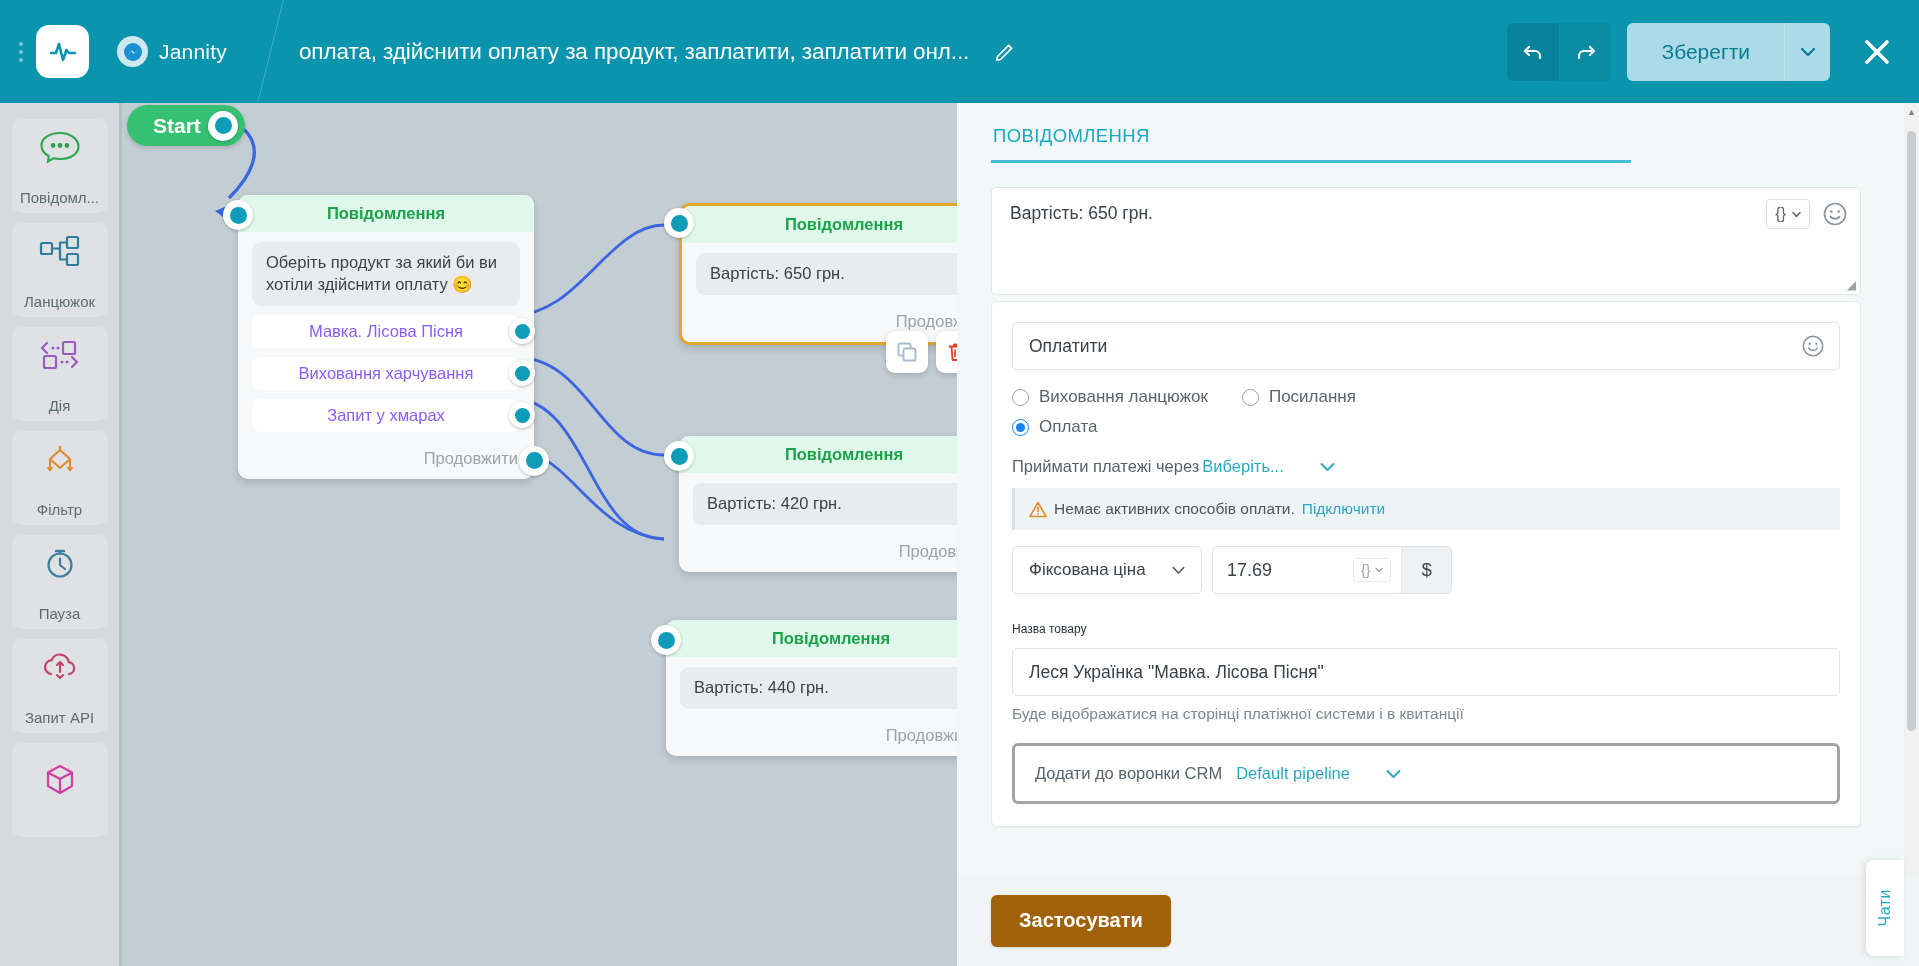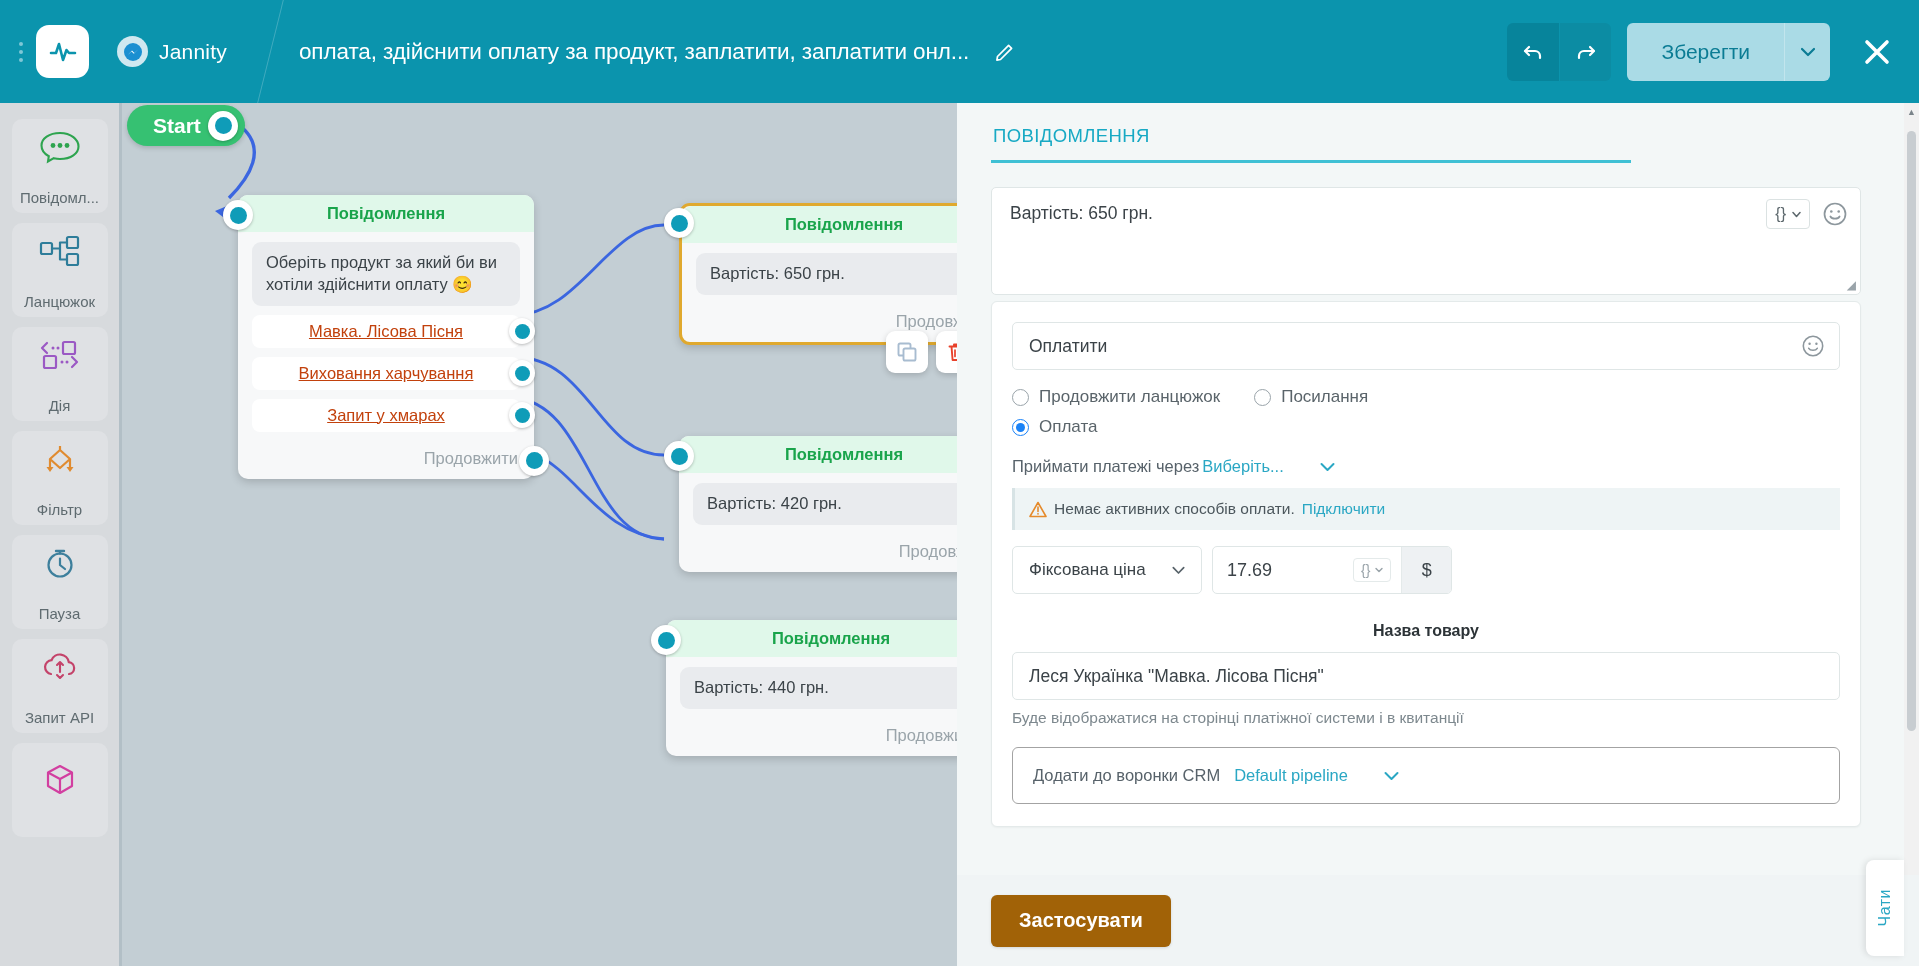--- a/index.html
+++ b/index.html
@@ -120,21 +120,21 @@
     color: #19a44b; font-weight: 700; font-size: 16.5px;
   }
   .node-body { padding: 10px 14px 8px 14px; }
   .bubble {
     background: #e9ebee; border-radius: 9px; padding: 10px 14px;
     font-size: 16.5px; color: #3b4348; line-height: 1.32;
   }
   .choice {
     background: #fff; border-radius: 8px; height: 33px; margin-top: 9px;
     display: flex; align-items: center; justify-content: center;
-    font-size: 16.5px; color: #c2410c; position: relative; text-decoration: underline;
+    font-size: 16.5px; color: #8b5cf6; position: relative;
   }
   .choice .port { position: absolute; right: -15px; width: 26px; height: 26px; }
   .choice .port i { width: 15px; height: 15px; }
   .node-foot {
     text-align: right; color: #9aa4aa; font-size: 16.5px; padding: 9px 16px 11px 0;
     position: relative;
   }
   .node-foot .port { position: absolute; right: -15px; top: 6px; }
   .node-in-port { position: absolute; left: -15px; top: 5px; }
   .node.selected { border: 3px solid #e0a92e; border-radius: 11px; }
@@ -218,29 +218,29 @@
     margin-left: 10px; display: flex; border: 1px solid #dfe6e6; border-radius: 5px;
     height: 48px; overflow: hidden; background: #fff;
   }
   .price-val { width: 140px; display: flex; align-items: center; padding-left: 14px; font-size: 18px; color: #3b4348; }
   .price-curly { display: flex; align-items: center; padding-right: 10px; }
   .currency {
     width: 50px; background: #eef1f3; display: flex; align-items: center; justify-content: center;
     font-size: 18px; color: #3b4348; border-left: 1px solid #e4eaea; cursor: pointer;
   }
 
-  .field-title { margin-top: 28px; font-size: 16px; font-weight: 700; color: #2c3337; text-align: center; }
+  .field-title { margin-top: 28px; font-size: 12px; font-weight: 400; color: #2c3337; }
   .text-input {
     margin-top: 12px; border: 1px solid #dfe6e6; border-radius: 5px; height: 48px;
     display: flex; align-items: center; padding: 0 16px; font-size: 17.5px; color: #3b4348; background:#fff;
   }
   .hint { margin-top: 9px; font-size: 15.5px; color: #7d888e; }
 
   .crm-card {
-    margin-top: 20px; background: #fff; border: 1px solid #a3a3a3; border-radius: 6px;
+    margin-top: 20px; background: #fff; border: 3px solid #a3a3a3; border-radius: 6px;
     padding: 18px 20px; display: flex; align-items: center; gap: 14px;
   }
   .crm-label { font-size: 16.5px; color: #57626a; }
   .crm-select { color: #2aa7c4; font-size: 16.5px; display: flex; align-items: center; gap: 36px; cursor: pointer; }
 
   .panel-footer {
     position: absolute; left: 0; bottom: 0; width: 962px; height: 91px;
     background: #f0f4f5; display: flex; align-items: center; padding-left: 34px;
   }
   .apply-btn {
@@ -566,21 +566,21 @@
               <circle cx="16.7" cy="10.5" r="1.3" fill="#8d979d"></circle>
             <path d="M8.4 15.5 C10 18.4 16 18.4 17.6 15.5" fill="none" stroke="#8d979d" stroke-width="1.7" stroke-linecap="round"></path>
           </svg>
         </span>
       </div>
 
       <div class="radio-row">
         <span class="radio">
             <i></i>
           </span>
-        <span class="radio-label">Продовжити ланцюжок</span>
+        <span class="radio-label">Виховання ланцюжок</span>
         <span class="radio-inline">
           <span class="radio">
               <i></i>
             </span>
           <span class="radio-label">Посилання</span>
         </span>
       </div>
 
       <div class="radio-row">
         <span class="radio on">

